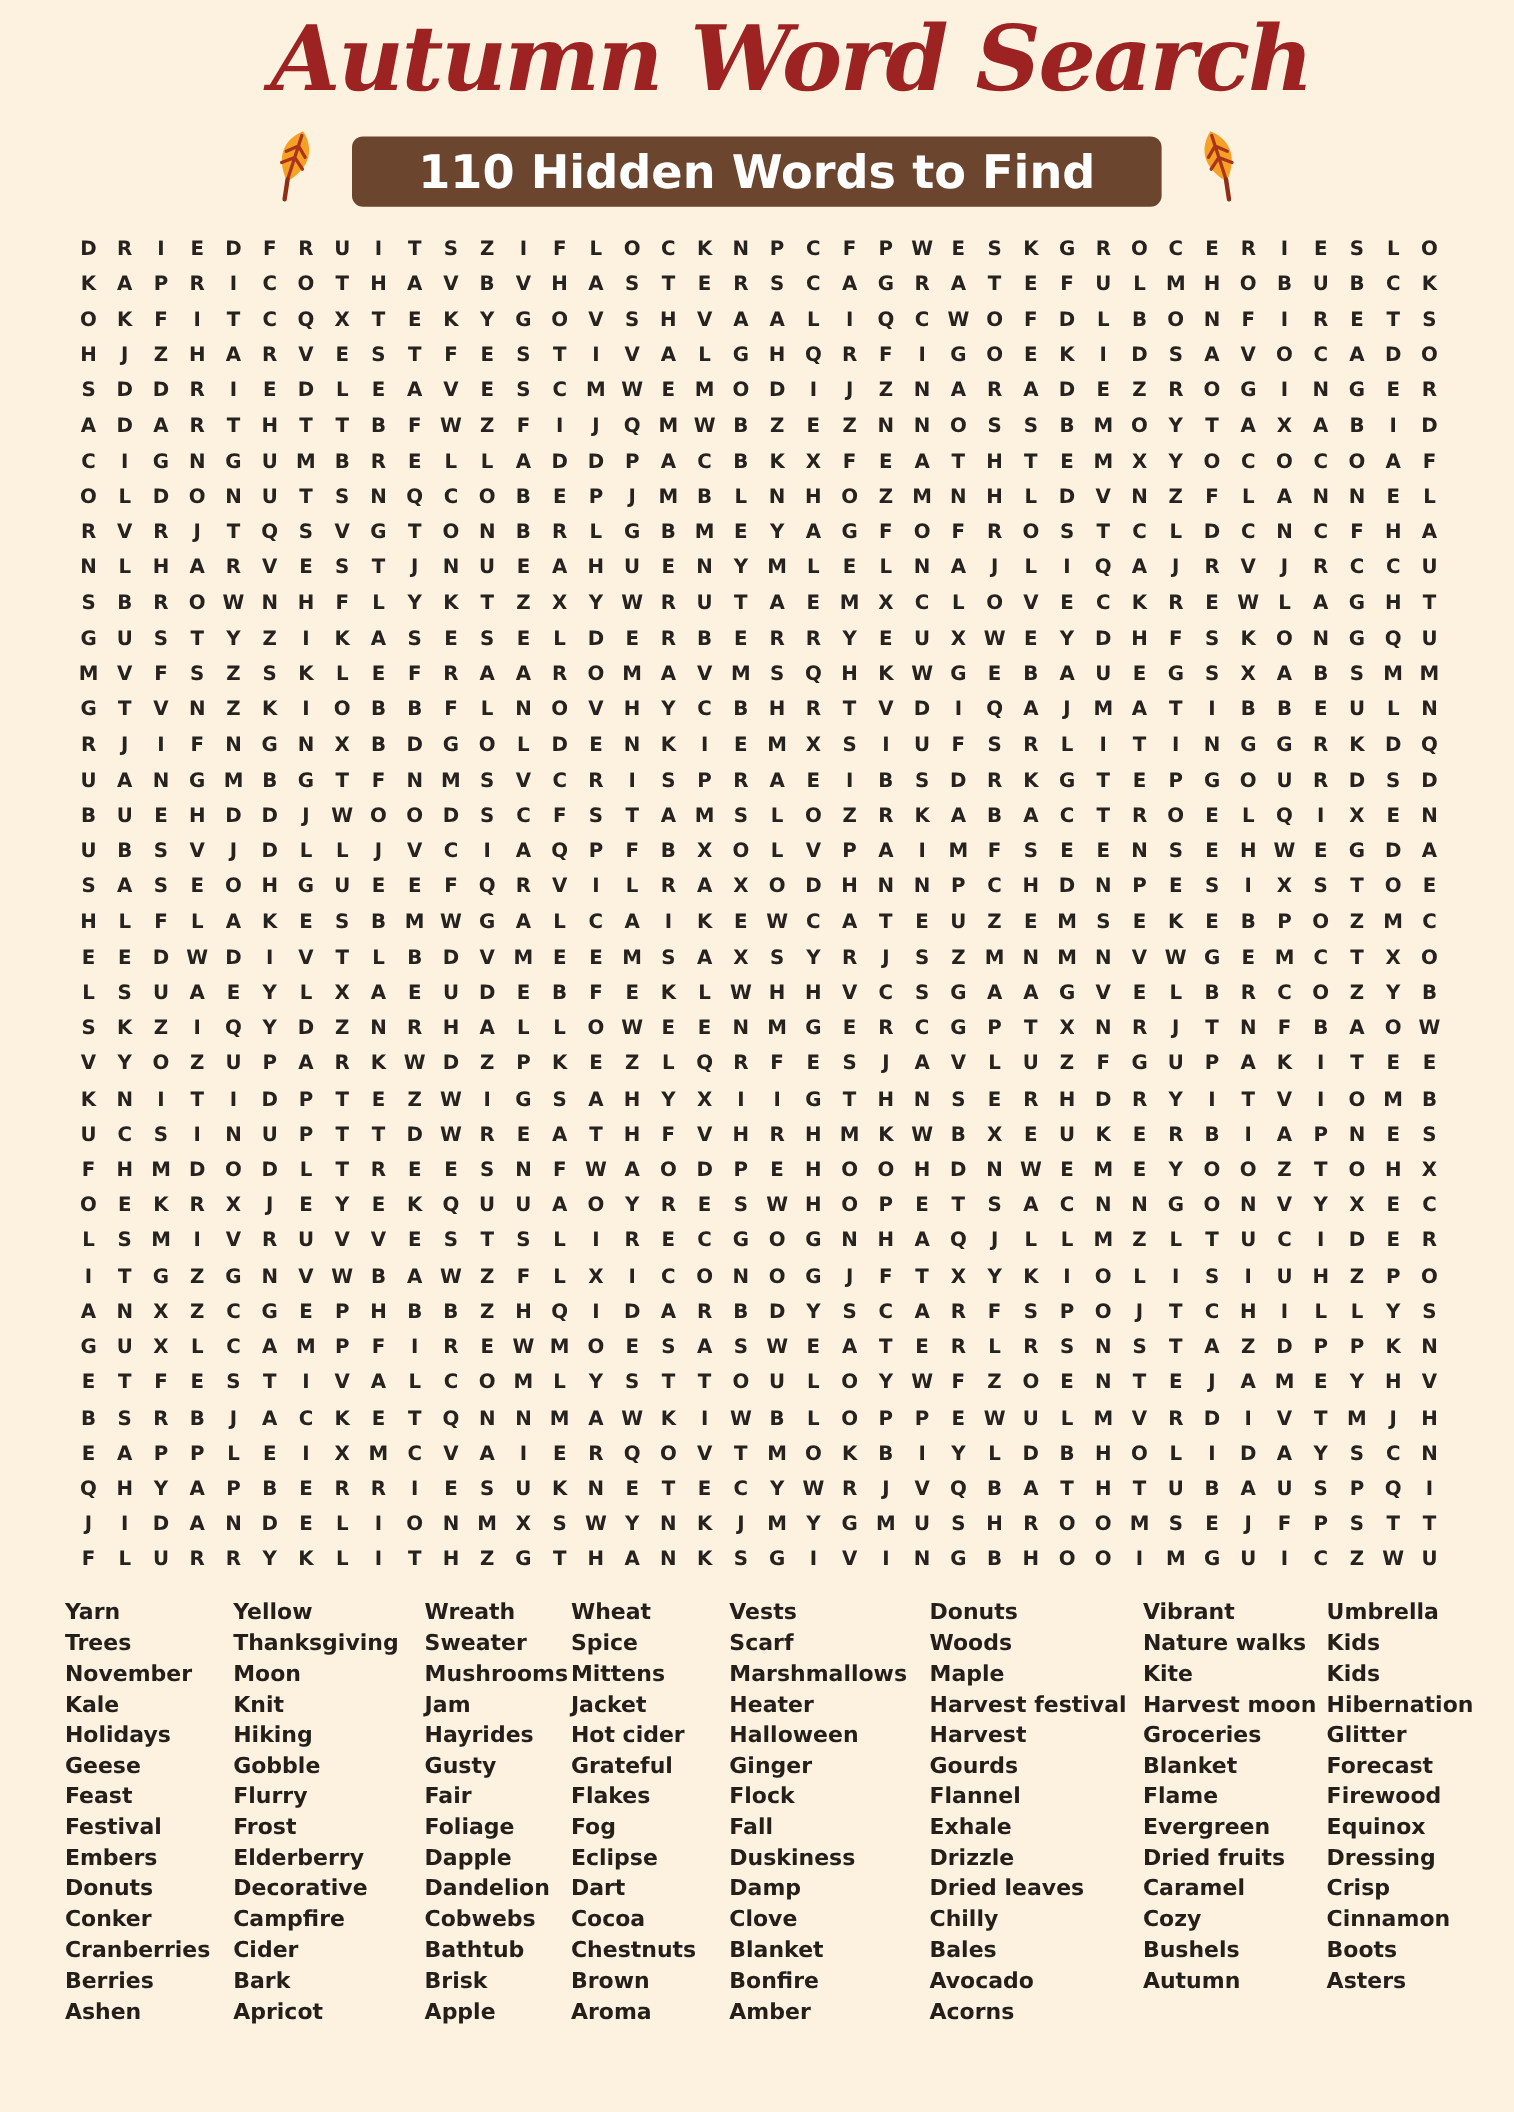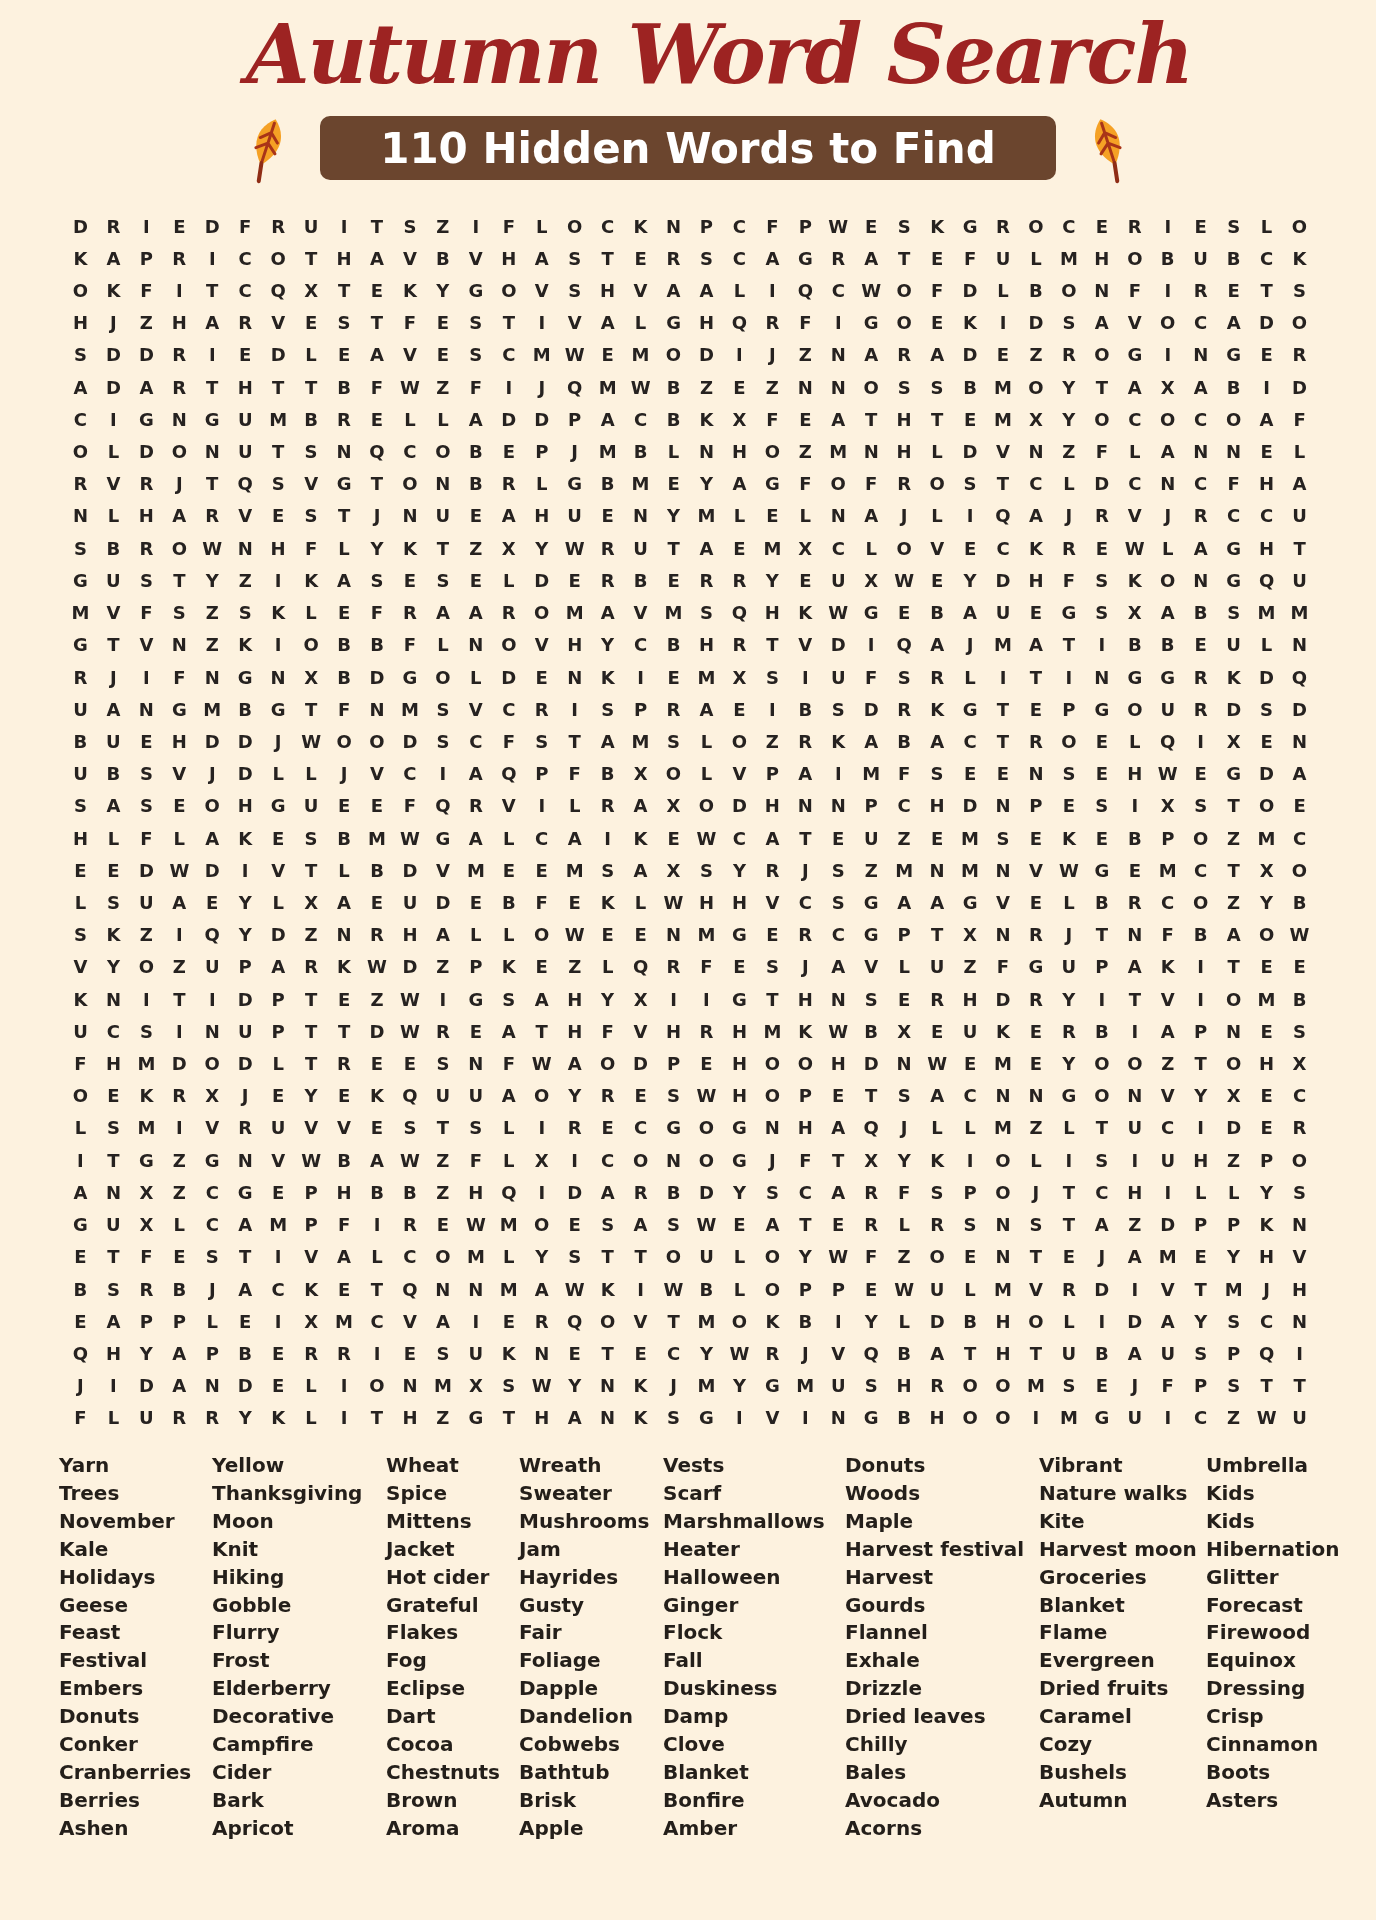--- a/index.html
+++ b/index.html
@@ -20,21 +20,21 @@
     font-size: 82px;
     letter-spacing: -2px;
     color: #9d2322;
     white-space: nowrap;
     padding-left: 31px;
   }
   .banner-row {
     position: absolute;
     top: 116px; left: 0; width: 1376px;
     display: flex;
-    align-items: flex-start;
+    align-items: flex-end;
     justify-content: center;
     gap: 26px;
   }
   .subtitle-banner {
     background: #6b452e;
     color: #ffffff;
     border-radius: 10px;
     width: 736px;
     height: 64px;
     display: flex;
@@ -1660,50 +1660,50 @@
       <span class="word-item">Flurry</span>
       <span class="word-item">Frost</span>
       <span class="word-item">Elderberry</span>
       <span class="word-item">Decorative</span>
       <span class="word-item">Campfire</span>
       <span class="word-item">Cider</span>
       <span class="word-item">Bark</span>
       <span class="word-item">Apricot</span>
     </div>
     <div class="word-column">
+      <span class="word-item">Wreath</span>
+      <span class="word-item">Sweater</span>
+      <span class="word-item">Mushrooms</span>
+      <span class="word-item">Jam</span>
+      <span class="word-item">Hayrides</span>
+      <span class="word-item">Gusty</span>
+      <span class="word-item">Fair</span>
+      <span class="word-item">Foliage</span>
+      <span class="word-item">Dapple</span>
+      <span class="word-item">Dandelion</span>
+      <span class="word-item">Cobwebs</span>
+      <span class="word-item">Bathtub</span>
+      <span class="word-item">Brisk</span>
+      <span class="word-item">Apple</span>
+    </div>
+    <div class="word-column">
       <span class="word-item">Wheat</span>
       <span class="word-item">Spice</span>
       <span class="word-item">Mittens</span>
       <span class="word-item">Jacket</span>
       <span class="word-item">Hot cider</span>
       <span class="word-item">Grateful</span>
       <span class="word-item">Flakes</span>
       <span class="word-item">Fog</span>
       <span class="word-item">Eclipse</span>
       <span class="word-item">Dart</span>
       <span class="word-item">Cocoa</span>
       <span class="word-item">Chestnuts</span>
       <span class="word-item">Brown</span>
       <span class="word-item">Aroma</span>
-    </div>
-    <div class="word-column">
-      <span class="word-item">Wreath</span>
-      <span class="word-item">Sweater</span>
-      <span class="word-item">Mushrooms</span>
-      <span class="word-item">Jam</span>
-      <span class="word-item">Hayrides</span>
-      <span class="word-item">Gusty</span>
-      <span class="word-item">Fair</span>
-      <span class="word-item">Foliage</span>
-      <span class="word-item">Dapple</span>
-      <span class="word-item">Dandelion</span>
-      <span class="word-item">Cobwebs</span>
-      <span class="word-item">Bathtub</span>
-      <span class="word-item">Brisk</span>
-      <span class="word-item">Apple</span>
     </div>
     <div class="word-column">
       <span class="word-item">Vests</span>
       <span class="word-item">Scarf</span>
       <span class="word-item">Marshmallows</span>
       <span class="word-item">Heater</span>
       <span class="word-item">Halloween</span>
       <span class="word-item">Ginger</span>
       <span class="word-item">Flock</span>
       <span class="word-item">Fall</span>

